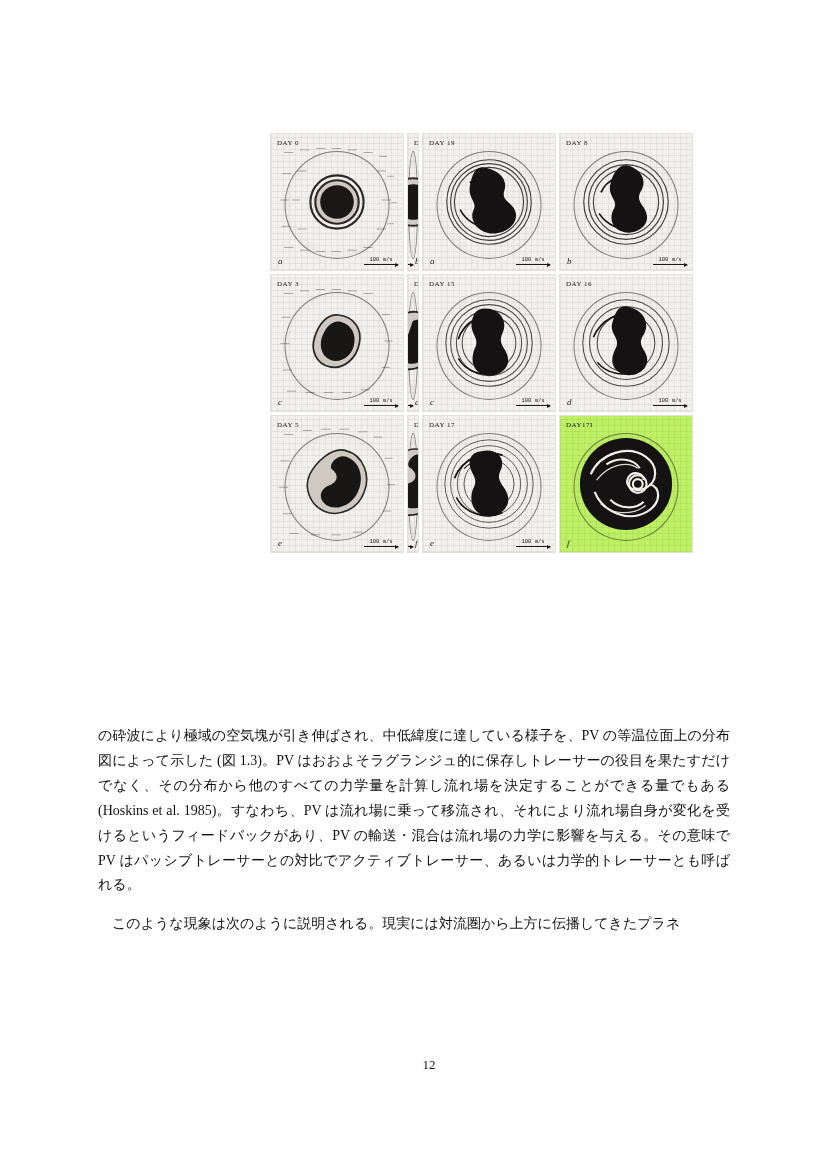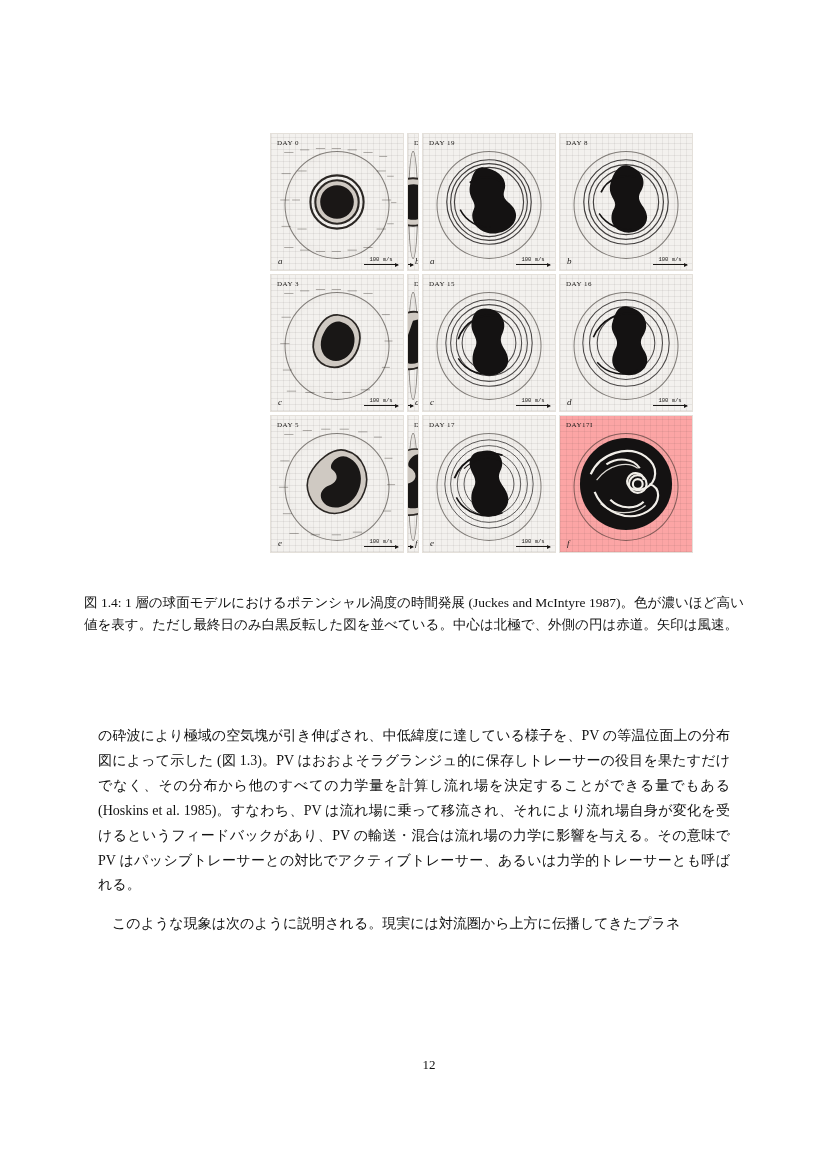--- a/index.html
+++ b/index.html
@@ -116,21 +116,21 @@
   .panel .scale .bar:after {
     content: "";
     position: absolute;
     right: -1px;
     top: -2.5px;
     border-left: 4px solid #1c1a18;
     border-top: 2.5px solid transparent;
     border-bottom: 2.5px solid transparent;
   }
   .panel.inverted {
-    background: #fca5a5;
+    background: #bef264;
     padding-left: 20px;
   }
 
   
   .caption {
     position: absolute;
     left: 84px;
     top: 592px;
     width: 660px;
     font-size: 13.5px;
@@ -414,23 +414,20 @@
             <path d="M24 70 C36 82 58 82 70 72"></path>
           </g>
         </svg>
         <div class="day">DAY17I</div>
         <div class="plate">f</div>
       </div>
 
     </div>
   </div>
 
-  <div class="caption">
-    <span>図 1.4:</span><span> 1 層の球面モデルにおけるポテンシャル渦度の時間発展 (Juckes and McIntyre 1987)。色が濃いほど高い値を表す。ただし最終日のみ白黒反転した図を並べている。中心は北極で、外側の円は赤道。矢印は風速。</span>
-  </div>
 
   <div class="body">
     <p>の砕波により極域の空気塊が引き伸ばされ、中低緯度に達している様子を、PV の等温位面上の分布図によって示した (図 1.3)。PV はおおよそラグランジュ的に保存しトレーサーの役目を果たすだけでなく、その分布から他のすべての力学量を計算し流れ場を決定することができる量でもある (Hoskins et al. 1985)。すなわち、PV は流れ場に乗って移流され、それにより流れ場自身が変化を受けるというフィードバックがあり、PV の輸送・混合は流れ場の力学に影響を与える。その意味で PV はパッシブトレーサーとの対比でアクティブトレーサー、あるいは力学的トレーサーとも呼ばれる。</p>
     <p class="indent">このような現象は次のように説明される。現実には対流圏から上方に伝播してきたプラネ</p>
   </div>
 
   <div class="page-number">12</div>
 </div>
 
 </body></html>

